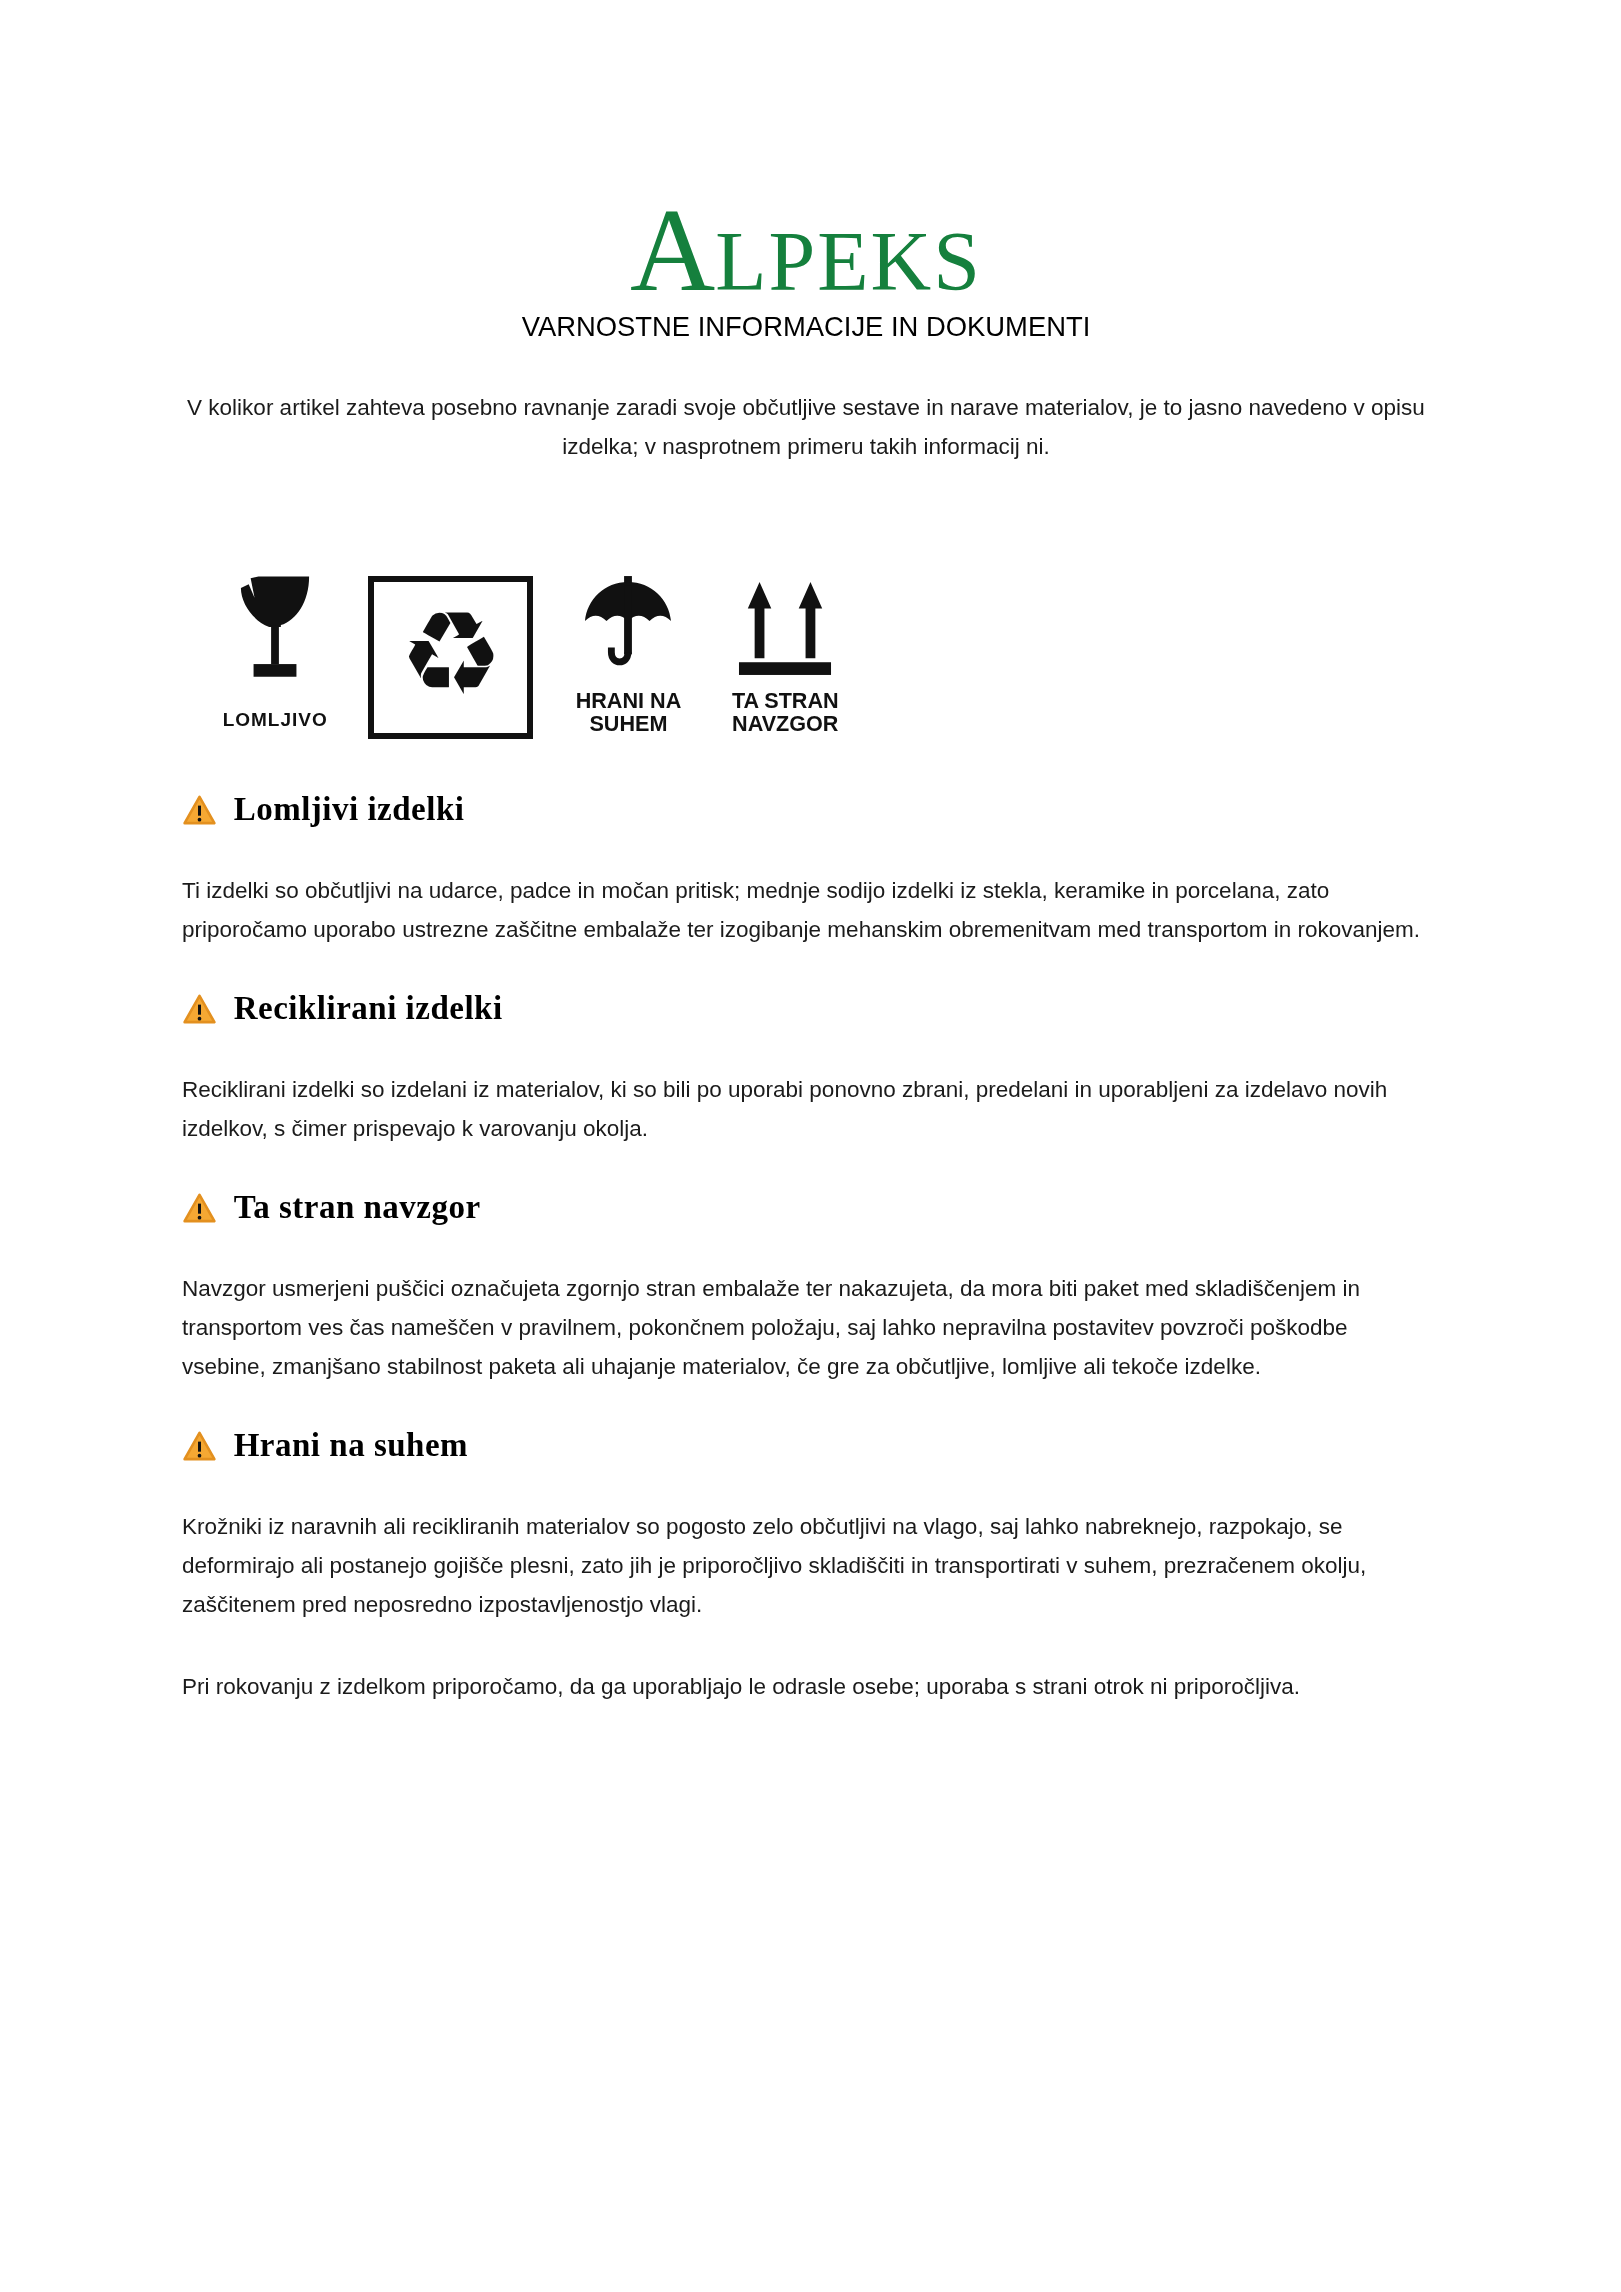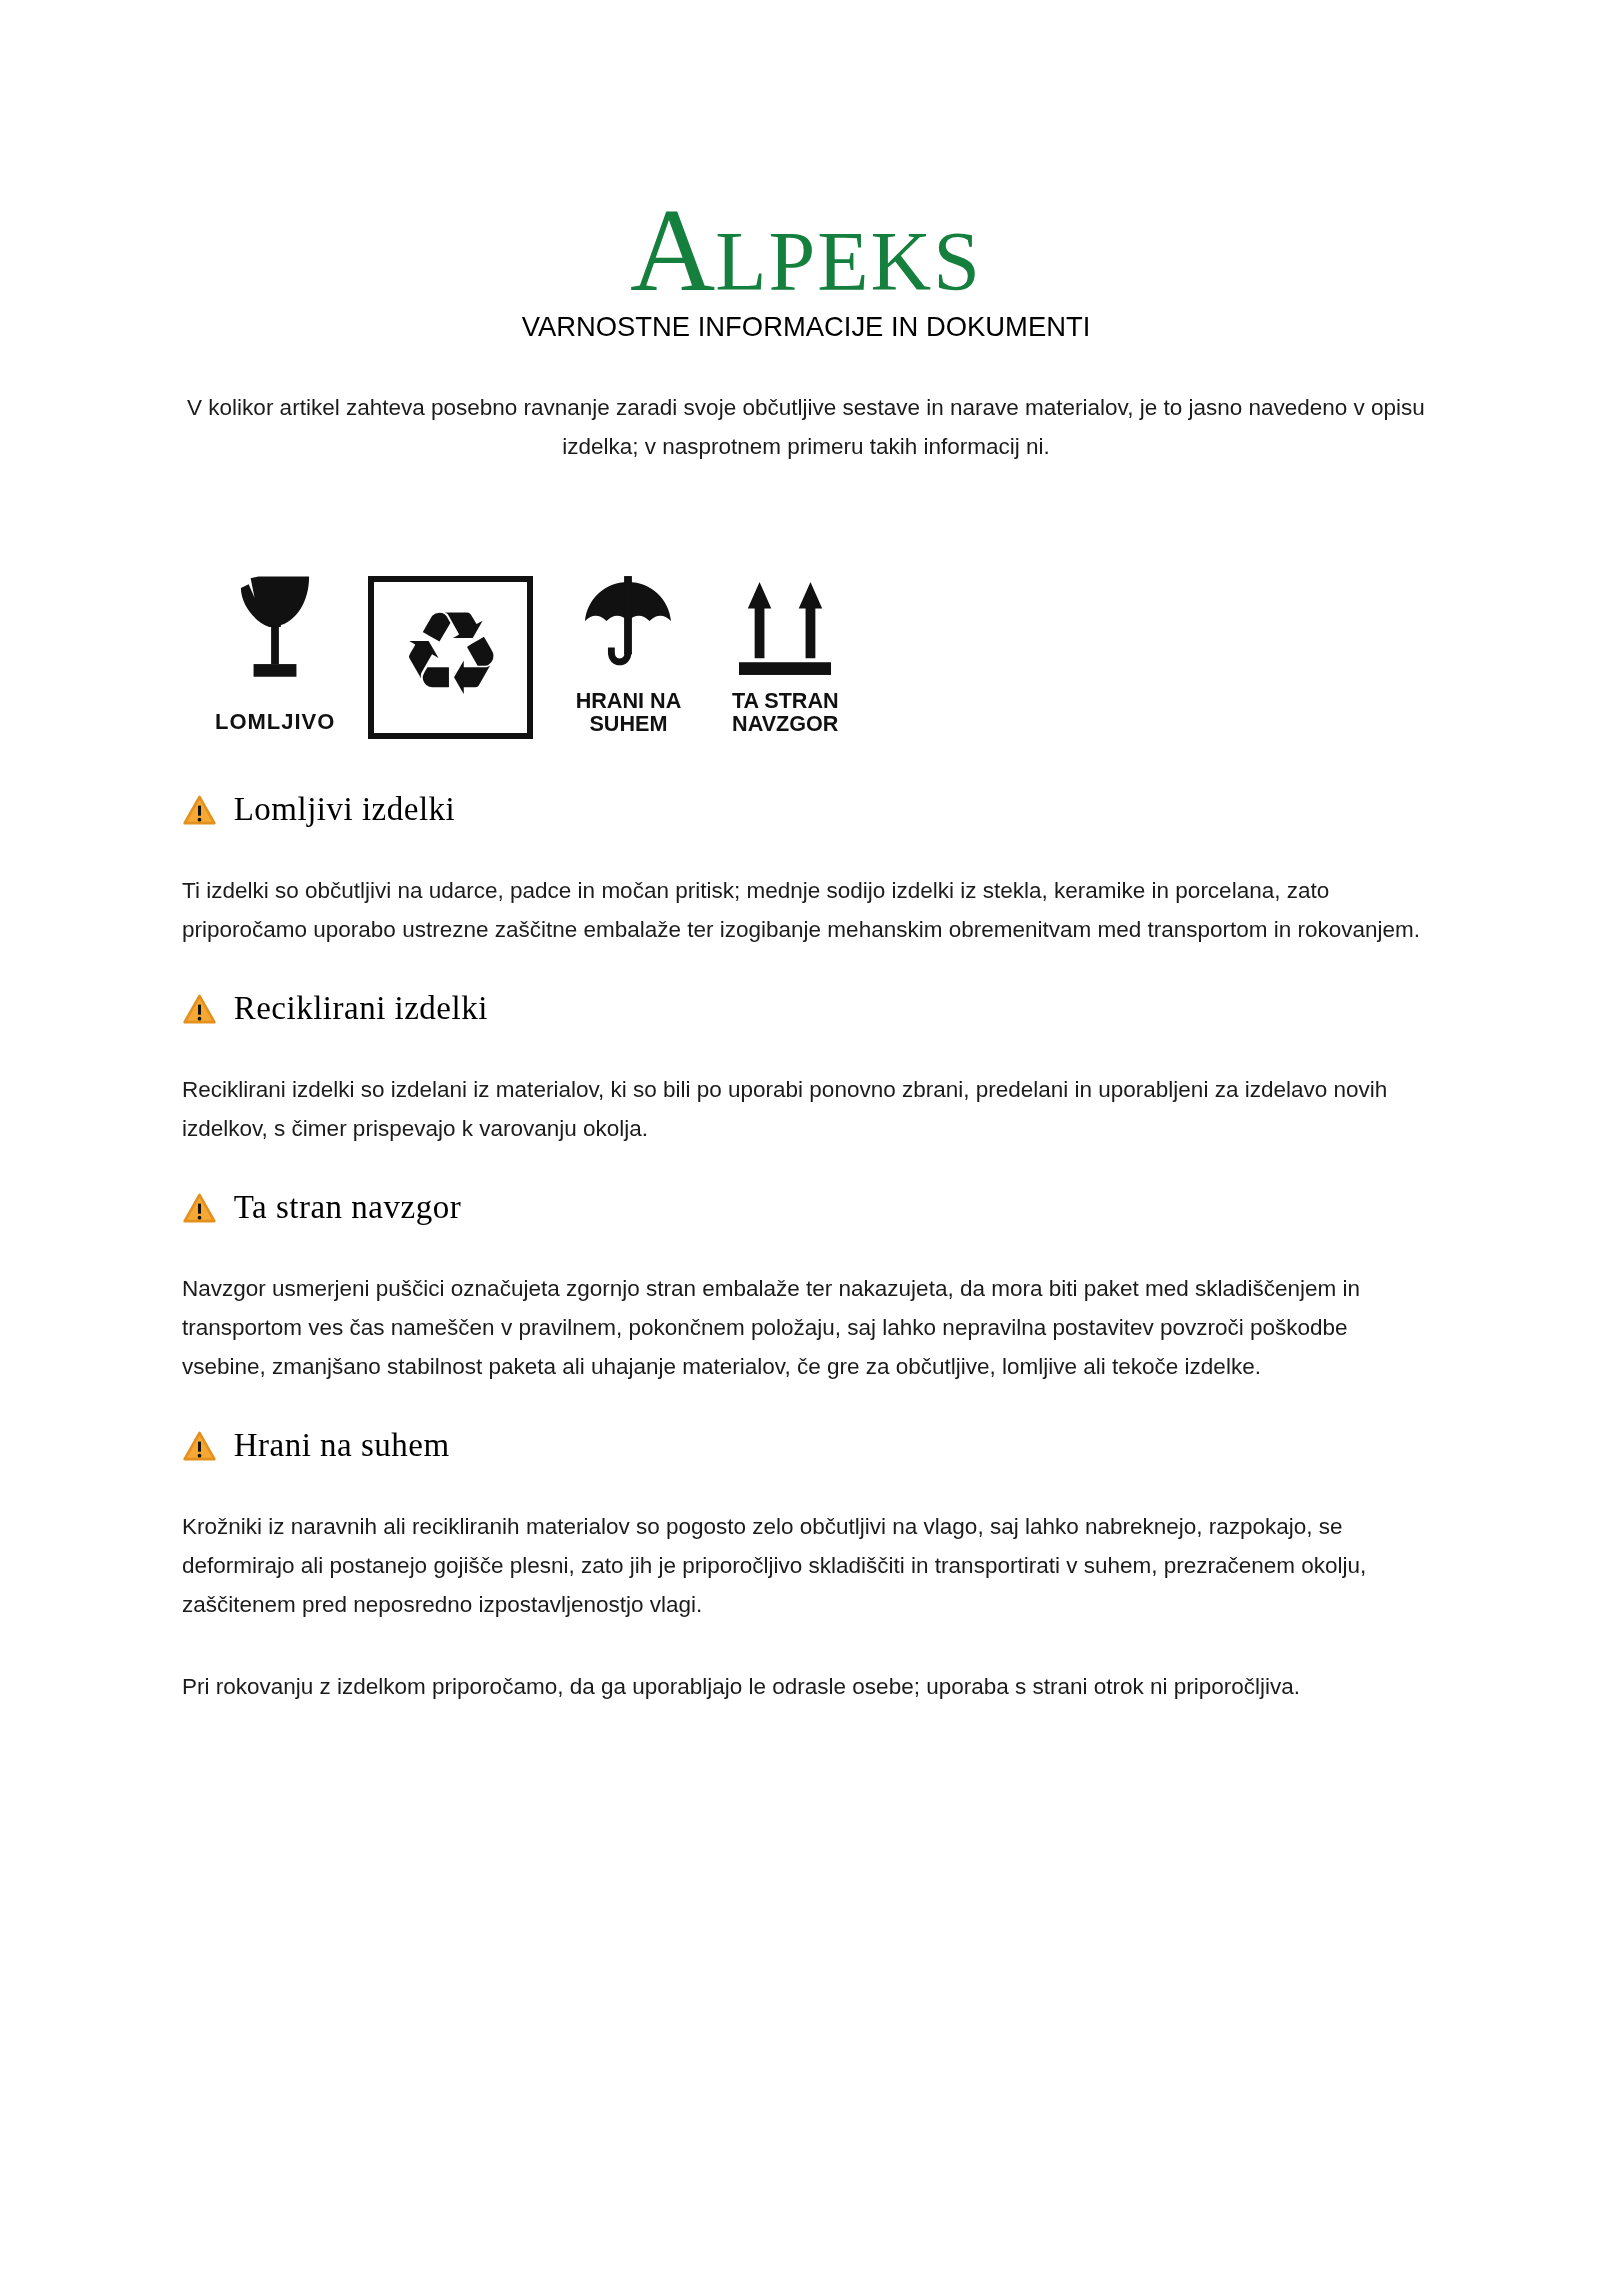--- a/index.html
+++ b/index.html
@@ -57,21 +57,21 @@
     height: 174px;
   }
   .symbol-cell { display: flex; flex-direction: column; align-items: center; }
   .symbol-caption {
     font-weight: bold;
     color: #111;
     text-align: center;
     white-space: nowrap;
   }
   .cell-fragile { width: 159px; }
-  .cell-fragile .symbol-caption { font-size: 22px; margin-top: 27.4px; letter-spacing: 1px; }
+  .cell-fragile .symbol-caption { font-size: 19px; margin-top: 27.4px; letter-spacing: 1px; }
   .cell-recycle { width: 165px; margin-left: 13.7px; }
   .recycle-box {
     width: 165px; height: 163px;
     border: 6.9px solid #111;
     display: flex; align-items: center; justify-content: center;
     background: #fff;
   }
   .recycle-glyph {
     font-family: "DejaVu Sans", sans-serif;
     font-size: 116px;
@@ -88,21 +88,21 @@
   .section-first { margin-top: 123px; }
   .section { margin-top: 41px; }
   .section-heading {
     display: flex;
     align-items: center;
     gap: 16.7px;
   }
   .section-heading h2 {
     font-family: "Liberation Serif", "DejaVu Serif", serif;
     font-size: 33px;
-    font-weight: normal;
+    font-weight: bold;
     color: #000;
     letter-spacing: 0.5px;
     text-align: center;
   }
   .warning-svg { flex: 0 0 auto; }
   .section-body {
     margin-top: 43px;
     font-size: 22.5px;
     line-height: 39px;
     max-width: 1255px;

